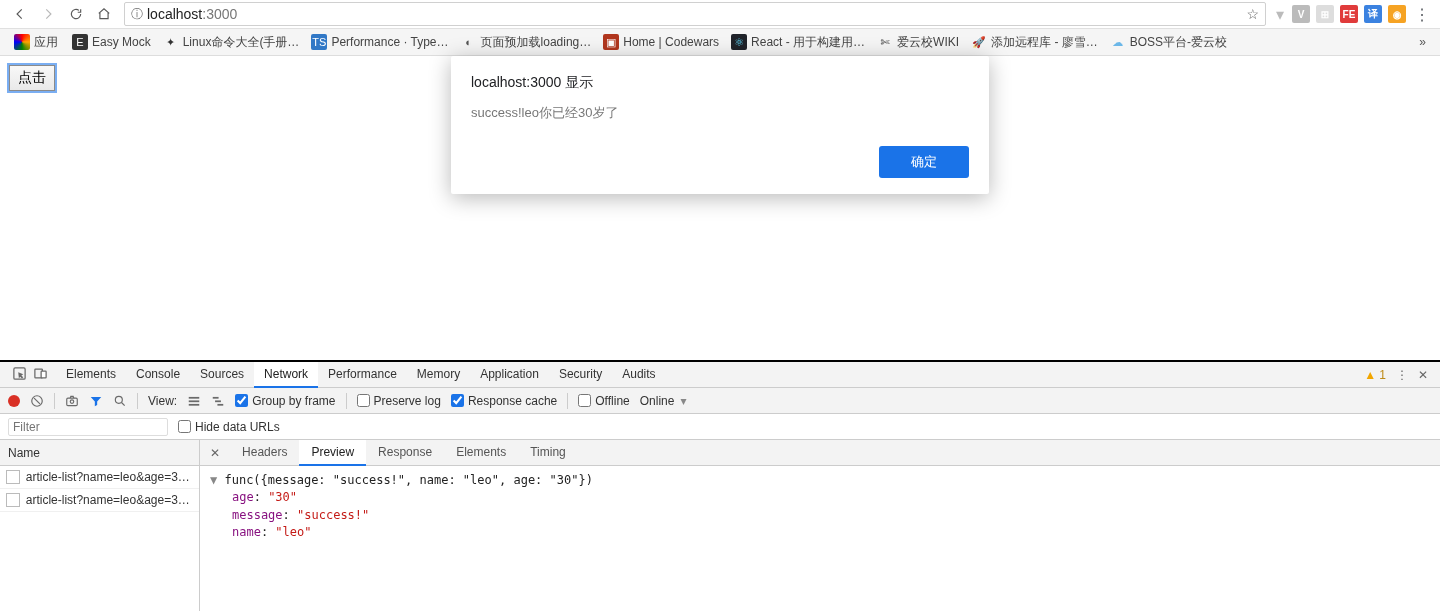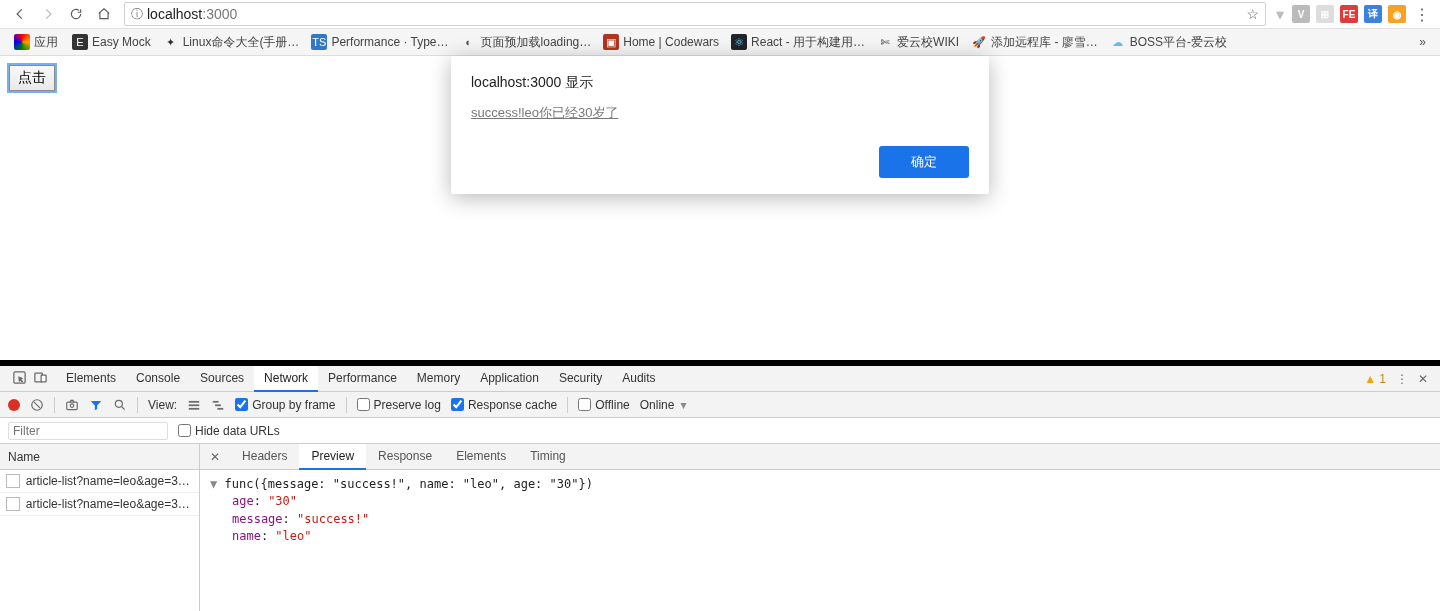--- a/index.html
+++ b/index.html
@@ -23,26 +23,26 @@
 .bm-icon { width: 16px; height: 16px; display:inline-flex; align-items:center; justify-content:center; font-size:11px; border-radius:2px; }
 .bm-overflow { margin-left:auto; color:#555; padding:0 6px; }
 
 
 .page-area { position: relative; height: 304px; background: #fff; }
 .page-button { position: absolute; top: 9px; left: 9px; font-size: 14px; padding: 3px 8px; border: 1px solid #8a8a8a; background: linear-gradient(#f8f8f8,#e9e9e9); cursor: pointer; outline: 2px solid #7aaef2; outline-offset:0; }
 
 
 .alert-dialog { position: absolute; top: 0; left: 50%; transform: translateX(-50%); width: 538px; background: #fff; box-shadow: 0 4px 22px rgba(0,0,0,.28); border-radius: 2px; padding: 18px 20px 16px 20px; }
 .alert-title { font-size: 14px; color: #202124; margin-bottom: 12px; }
-.alert-msg { font-size: 13px; color: #777; margin-bottom: 24px; text-decoration: underline; }
+.alert-msg { font-size: 13px; color: #777; margin-bottom: 24px; }
 .alert-actions { display:flex; justify-content:flex-end; }
 .alert-ok { background: #1a73e8; color:#fff; border:none; padding: 7px 32px; font-size:13px; border-radius:3px; cursor:pointer; }
 
 
-.devtools { position:absolute; bottom:0; left:0; right:0; height:251px; background:#fff; border-top:6px solid #000000; display:flex; flex-direction:column; }
+.devtools { position:absolute; bottom:0; left:0; right:0; height:251px; background:#fff; border-top:2px solid #000000; display:flex; flex-direction:column; }
 .dt-tabs { height:26px; border-bottom:1px solid #ccc; display:flex; align-items:center; padding:0 4px; font-size:12px; color:#333; background:#f3f3f3; }
 .dt-corner { display:flex; gap:6px; padding:0 8px; color:#6a6a6a; }
 .dt-tab { padding: 5px 10px; cursor:pointer; color:#333; }
 .dt-tab.active { color:#222; background:#fff; border-bottom: 2px solid #1a73e8; margin-bottom:-1px; }
 .dt-right { margin-left:auto; display:flex; align-items:center; gap:10px; padding:0 8px; color:#666; }
 .dt-warn { display:flex; align-items:center; gap:3px; color:#bd8a17; font-size:12px; }
 
 .dt-toolbar { height:26px; border-bottom:1px solid #ccc; display:flex; align-items:center; padding:0 8px; gap:10px; font-size:12px; color:#333; background:#f3f3f3; }
 .dt-toolbar .sep { width:1px; height:16px; background:#ccc; }
 .rec-dot { width:12px; height:12px; border-radius:50%; background:#d93025; }

